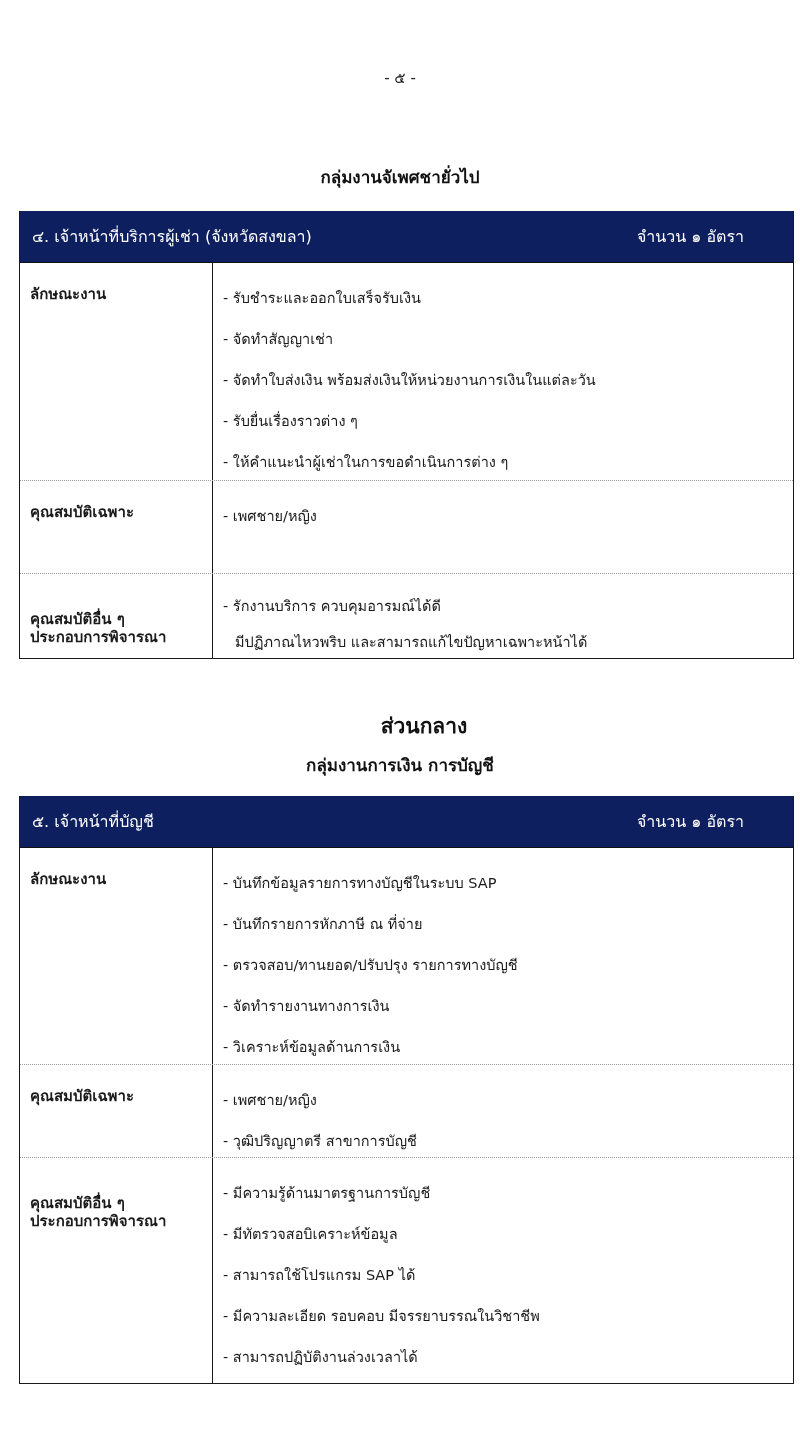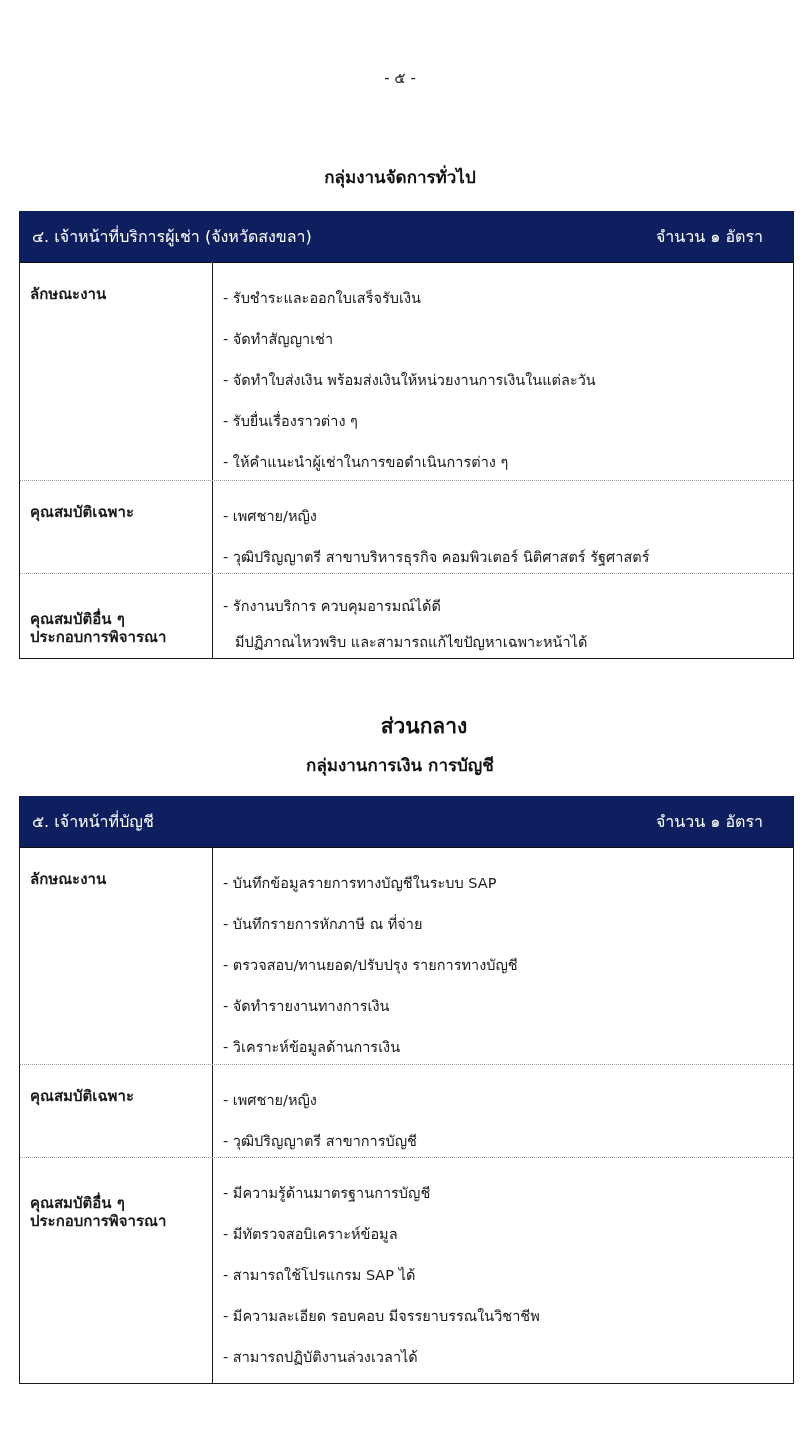--- a/index.html
+++ b/index.html
@@ -24,21 +24,21 @@
     .job-table {
       position: absolute; left: 19px; width: 775px;
       border: 1.5px solid #1a1a1a;
       border-top: none;
     }
     .job-header {
       height: 52px;
       background: #0d1f5e;
       color: #ffffff;
       display: flex; align-items: center; justify-content: space-between;
-      padding: 0 30px 0 12px;
+      padding: 0 49px 0 12px;
       font-size: 16px;
       border-bottom: 1.5px solid #111;
     }
     .job-row {
       display: flex;
       border-bottom: 1px dotted #9a9a9a;
     }
     .job-row:last-child { border-bottom: none; }
     .row-label {
       width: 193px;
@@ -61,21 +61,21 @@
       white-space: nowrap;
     }
     .row-content .item.tight { line-height: 24px; height: 24px; }
     .row-content .continuation { padding-left: 12px; line-height: 24px; height: 24px; white-space: nowrap; margin-top: 12px; }
   </style>
 </head>
 <body>
 
 <div class="page-number">- ๕ -</div>
 
-<div class="section-title group-title" style="top:163px;">กลุ่มงานจัดการทั่วไป</div>
+<div class="section-title group-title" style="top:163px;">กลุ่มงานจัเพศชายั่วไป</div>
 
 <div class="job-table" style="top:211px;">
   <div class="job-header">
     <span>๔. เจ้าหน้าที่บริการผู้เช่า (จังหวัดสงขลา)</span>
     <span>จำนวน ๑ อัตรา</span>
   </div>
 
   <div class="job-row" style="height:218px;">
     <div class="row-label">ลักษณะงาน</div>
     <div class="row-content">
@@ -84,21 +84,20 @@
       <div class="item">- จัดทำใบส่งเงิน พร้อมส่งเงินให้หน่วยงานการเงินในแต่ละวัน</div>
       <div class="item">- รับยื่นเรื่องราวต่าง ๆ</div>
       <div class="item">- ให้คำแนะนำผู้เช่าในการขอดำเนินการต่าง ๆ</div>
     </div>
   </div>
 
   <div class="job-row" style="height:93px;">
     <div class="row-label">คุณสมบัติเฉพาะ</div>
     <div class="row-content">
       <div class="item">- เพศชาย/หญิง</div>
-      <div class="item">- วุฒิปริญญาตรี  สาขาบริหารธุรกิจ คอมพิวเตอร์ นิติศาสตร์ รัฐศาสตร์</div>
     </div>
   </div>
 
   <div class="job-row" style="height:84px;">
     <div class="row-label">
       <span class="line1">คุณสมบัติอื่น ๆ</span>
       <span class="line2">ประกอบการพิจารณา</span>
     </div>
     <div class="row-content" style="padding-top:20px;">
       <div class="item tight">- รักงานบริการ ควบคุมอารมณ์ได้ดี</div>

